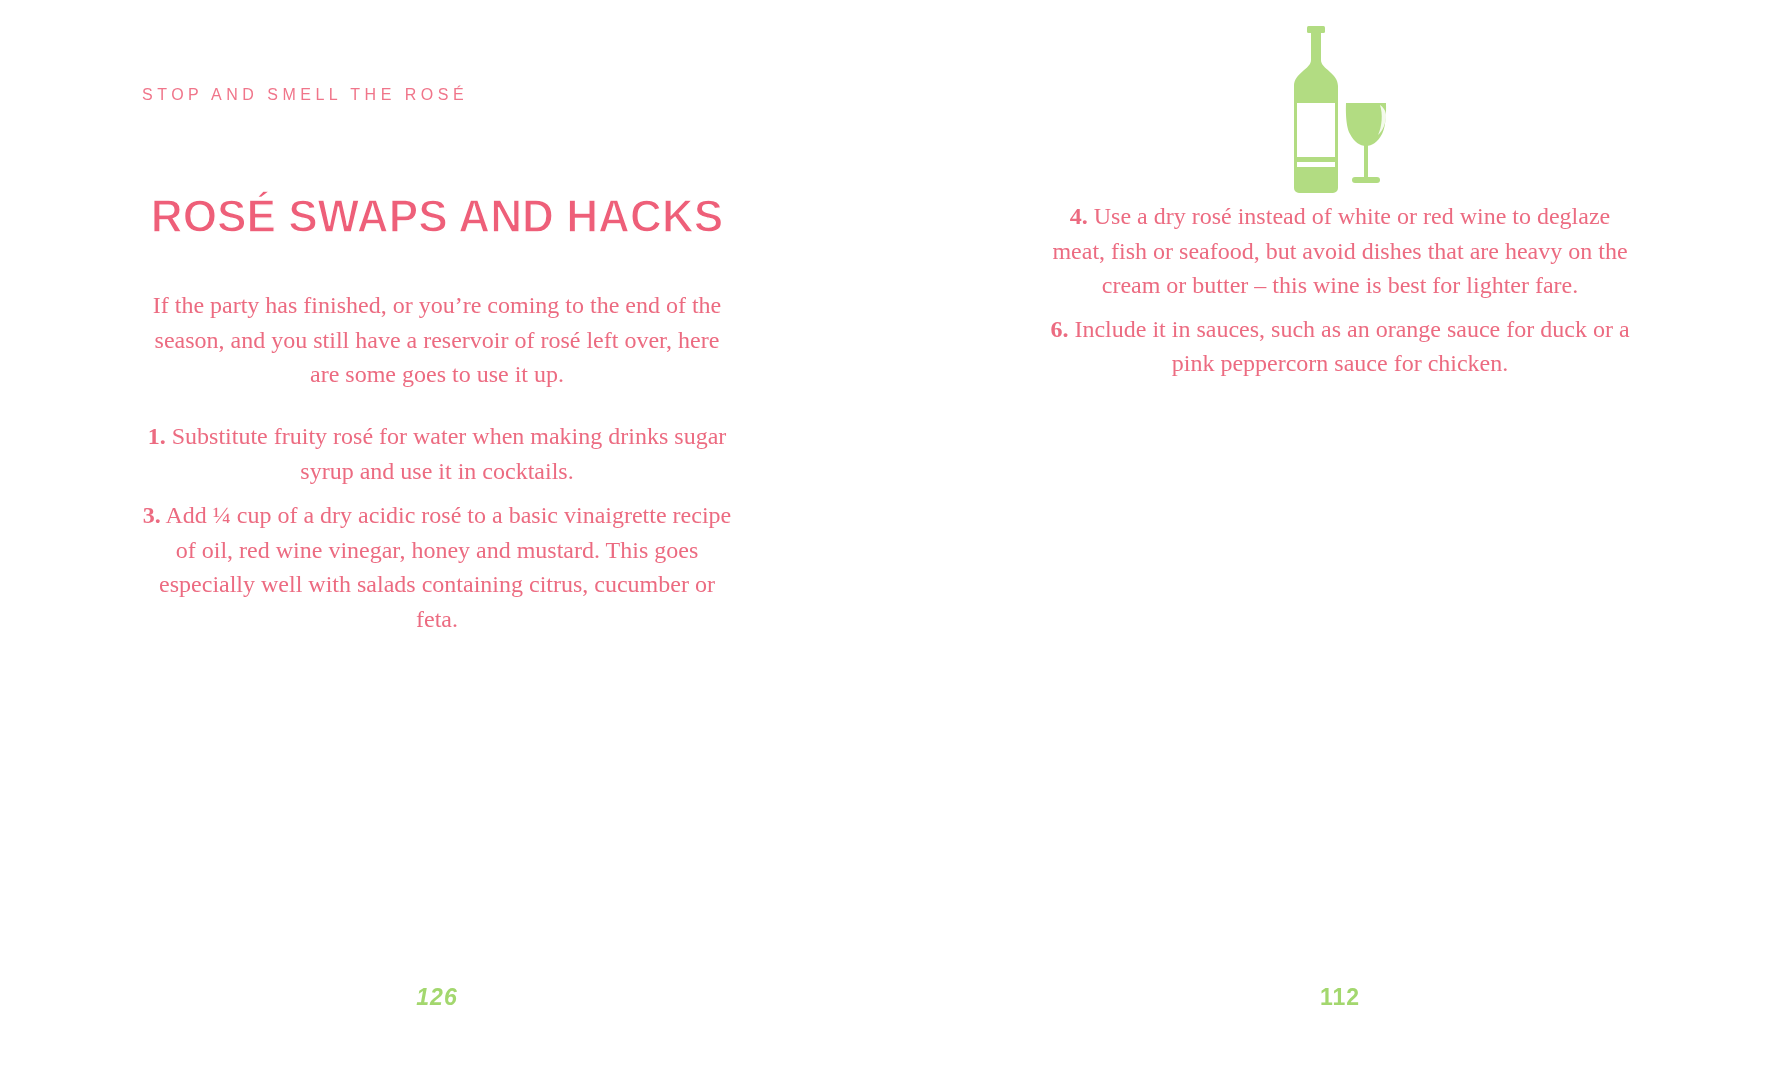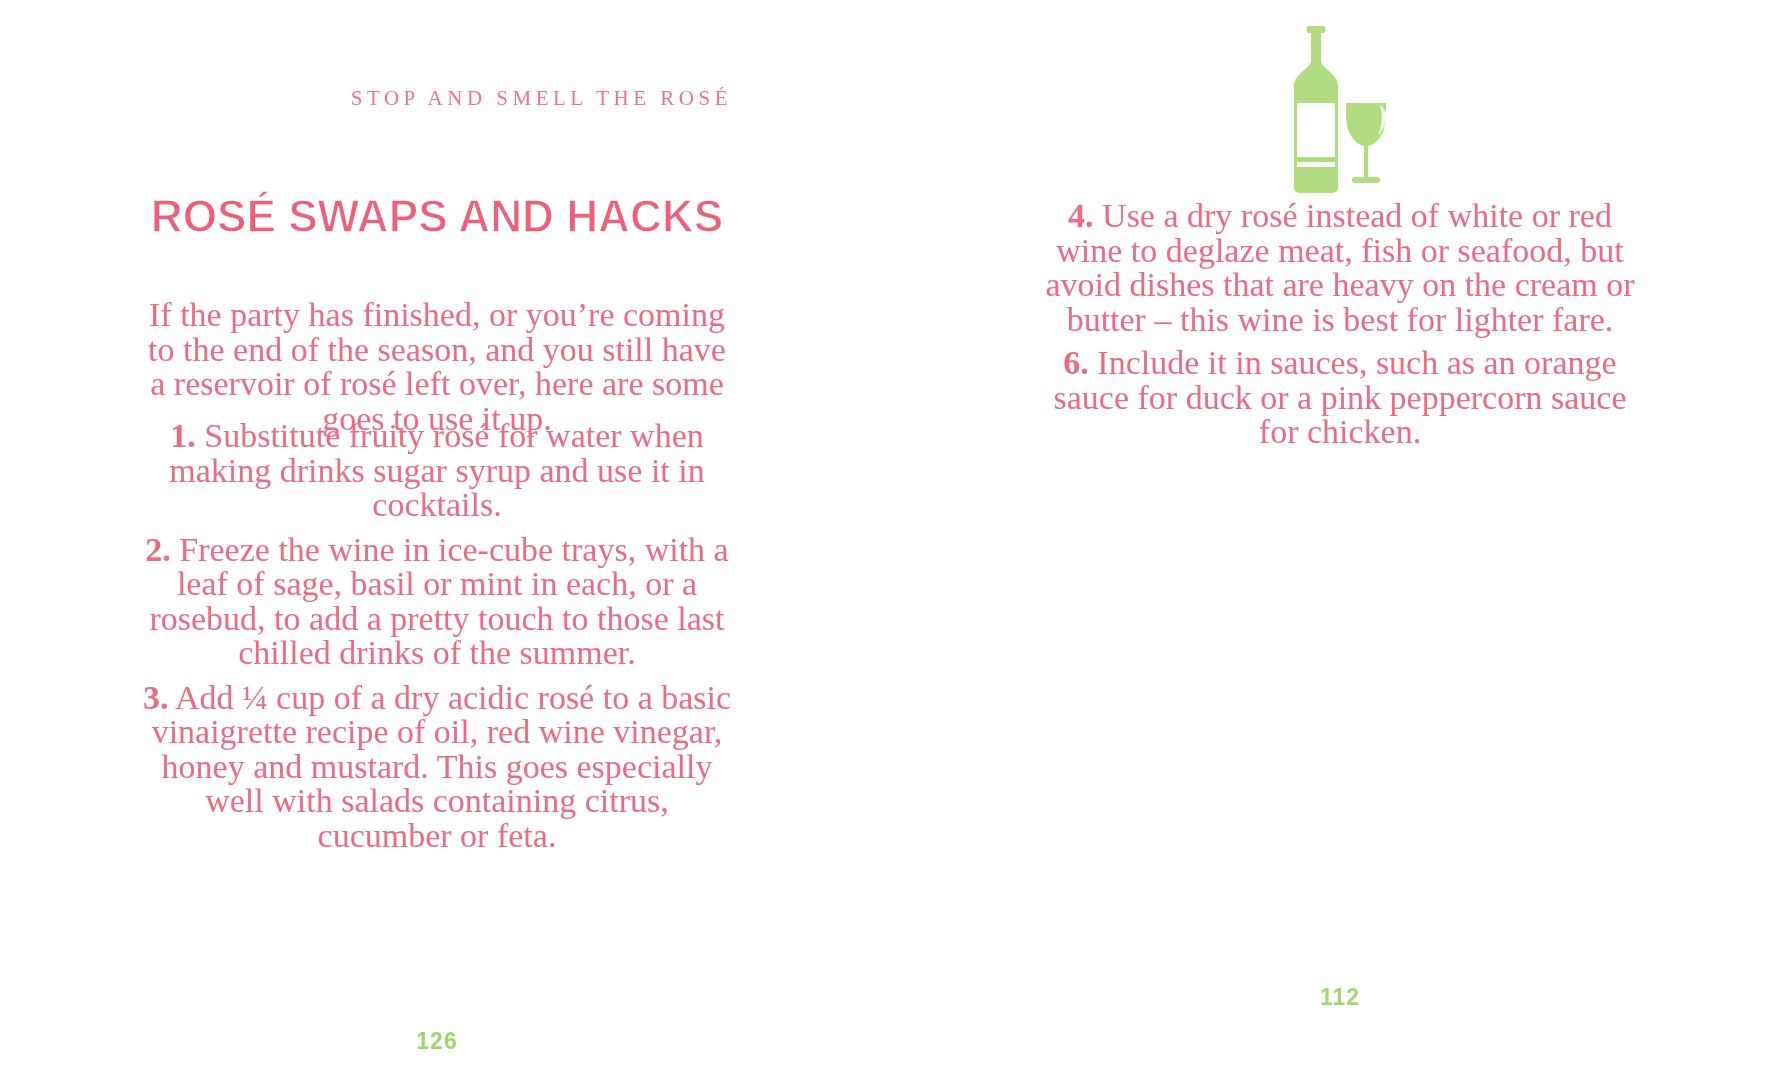--- a/index.html
+++ b/index.html
@@ -13,23 +13,23 @@
     height: 1079px;
     background: #ffffff;
     overflow: hidden;
     font-family: "Liberation Serif", serif;
   }
   .abs { position: absolute; }
 
   
   .running-head {
     left: 142px; top: 86px; width: 590px;
-    text-align: right;
-    font-family: Liberation Serif, serif;
-    font-size: 21px;
+    text-align: left;
+    font-family: Liberation Sans, sans-serif;
+    font-size: 16px;
     letter-spacing: 4.5px;
     color: #f0758a;
   }
 
   
   .chapter-title {
     left: 122px; top: 190px; width: 630px;
     text-align: center;
     font-family: "Liberation Sans", sans-serif;
     font-weight: bold;
@@ -42,21 +42,21 @@
   }
   .chapter-title .stroke-layer {
     position: absolute;
     left: 0; top: 0; width: 100%;
     color: transparent;
     -webkit-text-stroke: 1.4px #ffffff;
     pointer-events: none;
   }
 
   .body-text {
-    font-size: 34px;
+    font-size: 24px;
     line-height: 34.5px;
     color: #ec6b81;
     text-align: center;
   }
 
   .intro {
     left: 142px; top: 264px; width: 590px;
   }
 
   .tip-list { margin: 0; padding: 0; list-style: none; }
@@ -68,21 +68,21 @@
   .right-list li { margin-bottom: 9px; }
 
   .folio {
     font-family: "Liberation Sans", sans-serif;
     font-weight: bold;
     font-size: 23px;
     color: #a3d76e;
     text-align: center;
     letter-spacing: 1px;
   }
-  .folio-left  { left: 142px;  top: 1028px; width: 590px; }
+  .folio-left  { left: 142px;  top: 984px; width: 590px; font-style: italic; }
   .folio-right { left: 1045px; top: 984px; width: 590px; }
 
   .spread-icon { left: 1288px; top: 24px; width: 110px; height: 172px; }
 </style>
 </head>
 <body>
 
 <div id="page">
 
   <div class="abs running-head">STOP AND SMELL THE ROSÉ</div>
@@ -91,24 +91,20 @@
     <span>ROSÉ SWAPS AND HACKS</span>
     <span class="stroke-layer">ROSÉ SWAPS AND HACKS</span>
   </div>
 
   <p class="abs body-text intro">If the party has finished, or you’re coming to the end of the season, and you still have a reservoir of rosé left over, here are some goes to use it up.</p>
 
   <ol class="abs body-text tip-list left-list">
     <li>
       <span class="num">1.</span>
       <span>Substitute fruity rosé for water when making drinks sugar syrup and use it in cocktails.</span>
-    </li>
-    <li>
-      <span class="num">2.</span>
-      <span>Freeze the wine in ice-cube trays, with a leaf of sage, basil or mint in each, or a rosebud, to add a pretty touch to those last chilled drinks of the summer.</span>
     </li>
     <li>
       <span class="num">3.</span>
       <span>Add ¼ cup of a dry acidic rosé to a basic vinaigrette recipe of oil, red wine vinegar, honey and mustard. This goes especially well with salads containing citrus, cucumber or feta.</span>
     </li>
   </ol>
 
   <div class="abs folio folio-left">126</div>
 
   <svg class="abs spread-icon" viewBox="0 0 110 172" aria-hidden="true">

